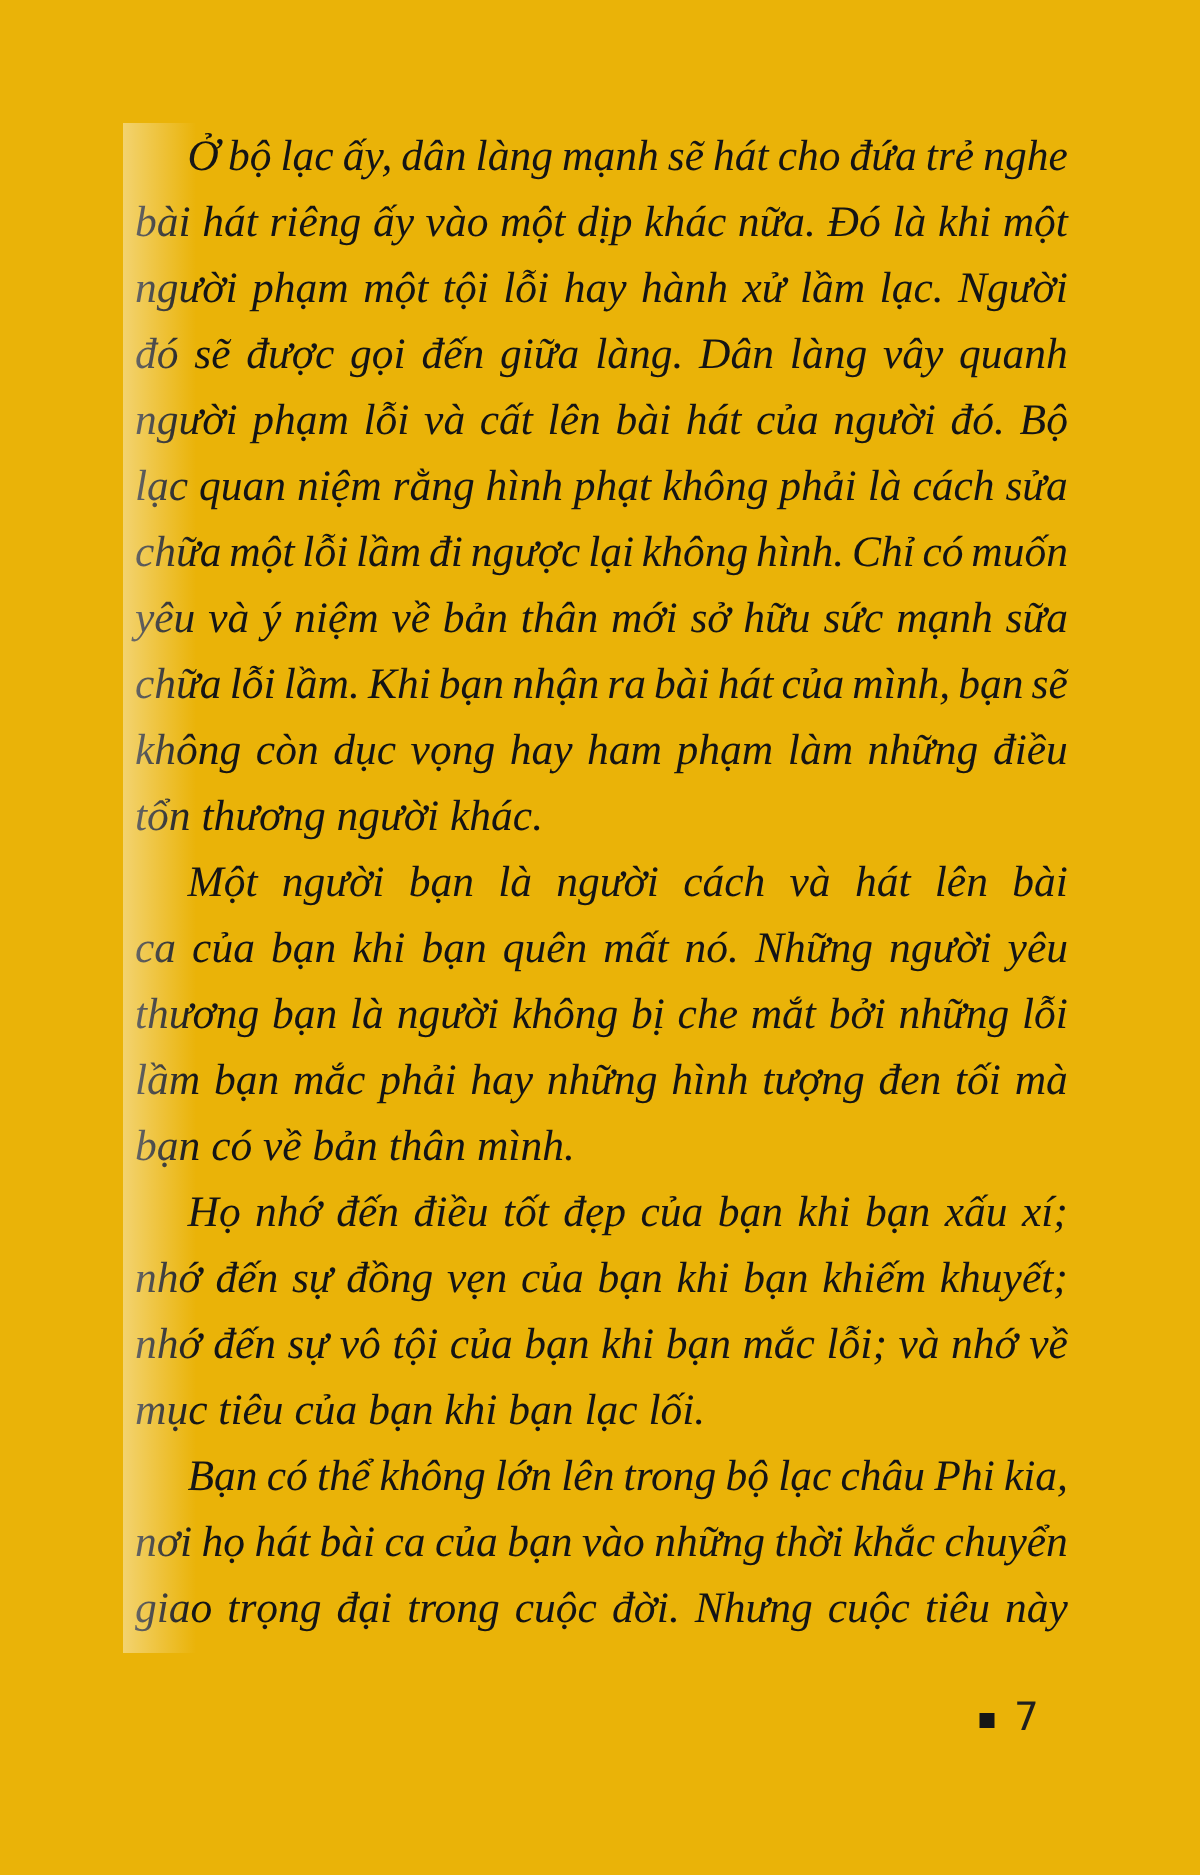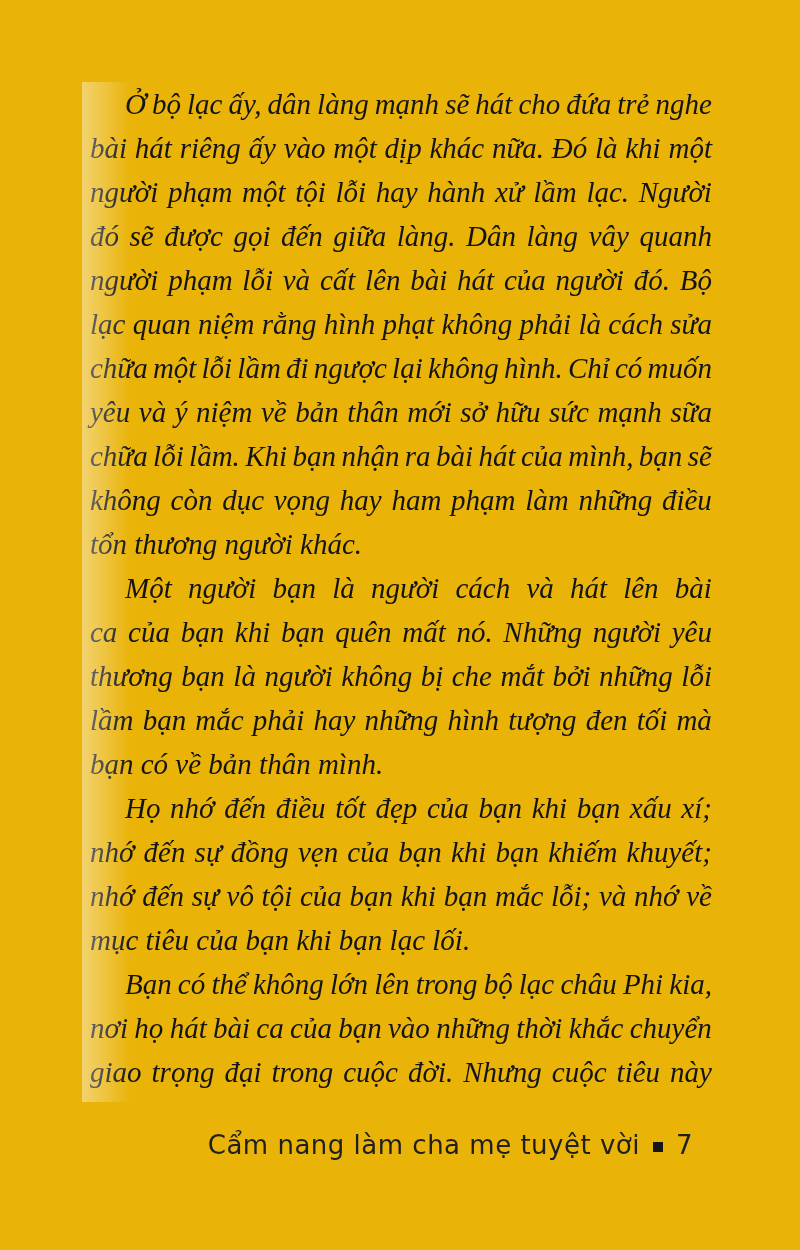--- a/index.html
+++ b/index.html
@@ -343,18 +343,17 @@
         <span>Nhưng</span>
         <span>cuộc</span>
         <span>tiêu</span>
         <span>này</span>
       </div>
     </div>
 
   <div class="left-fade"></div>
 
   <div class="footer">
-    <span>Cẩm nang làm cha mẹ tuyệt vời</span>
     <span class="sq"></span>
     <span>7</span>
   </div>
 
 </div>
 
 </body></html>

